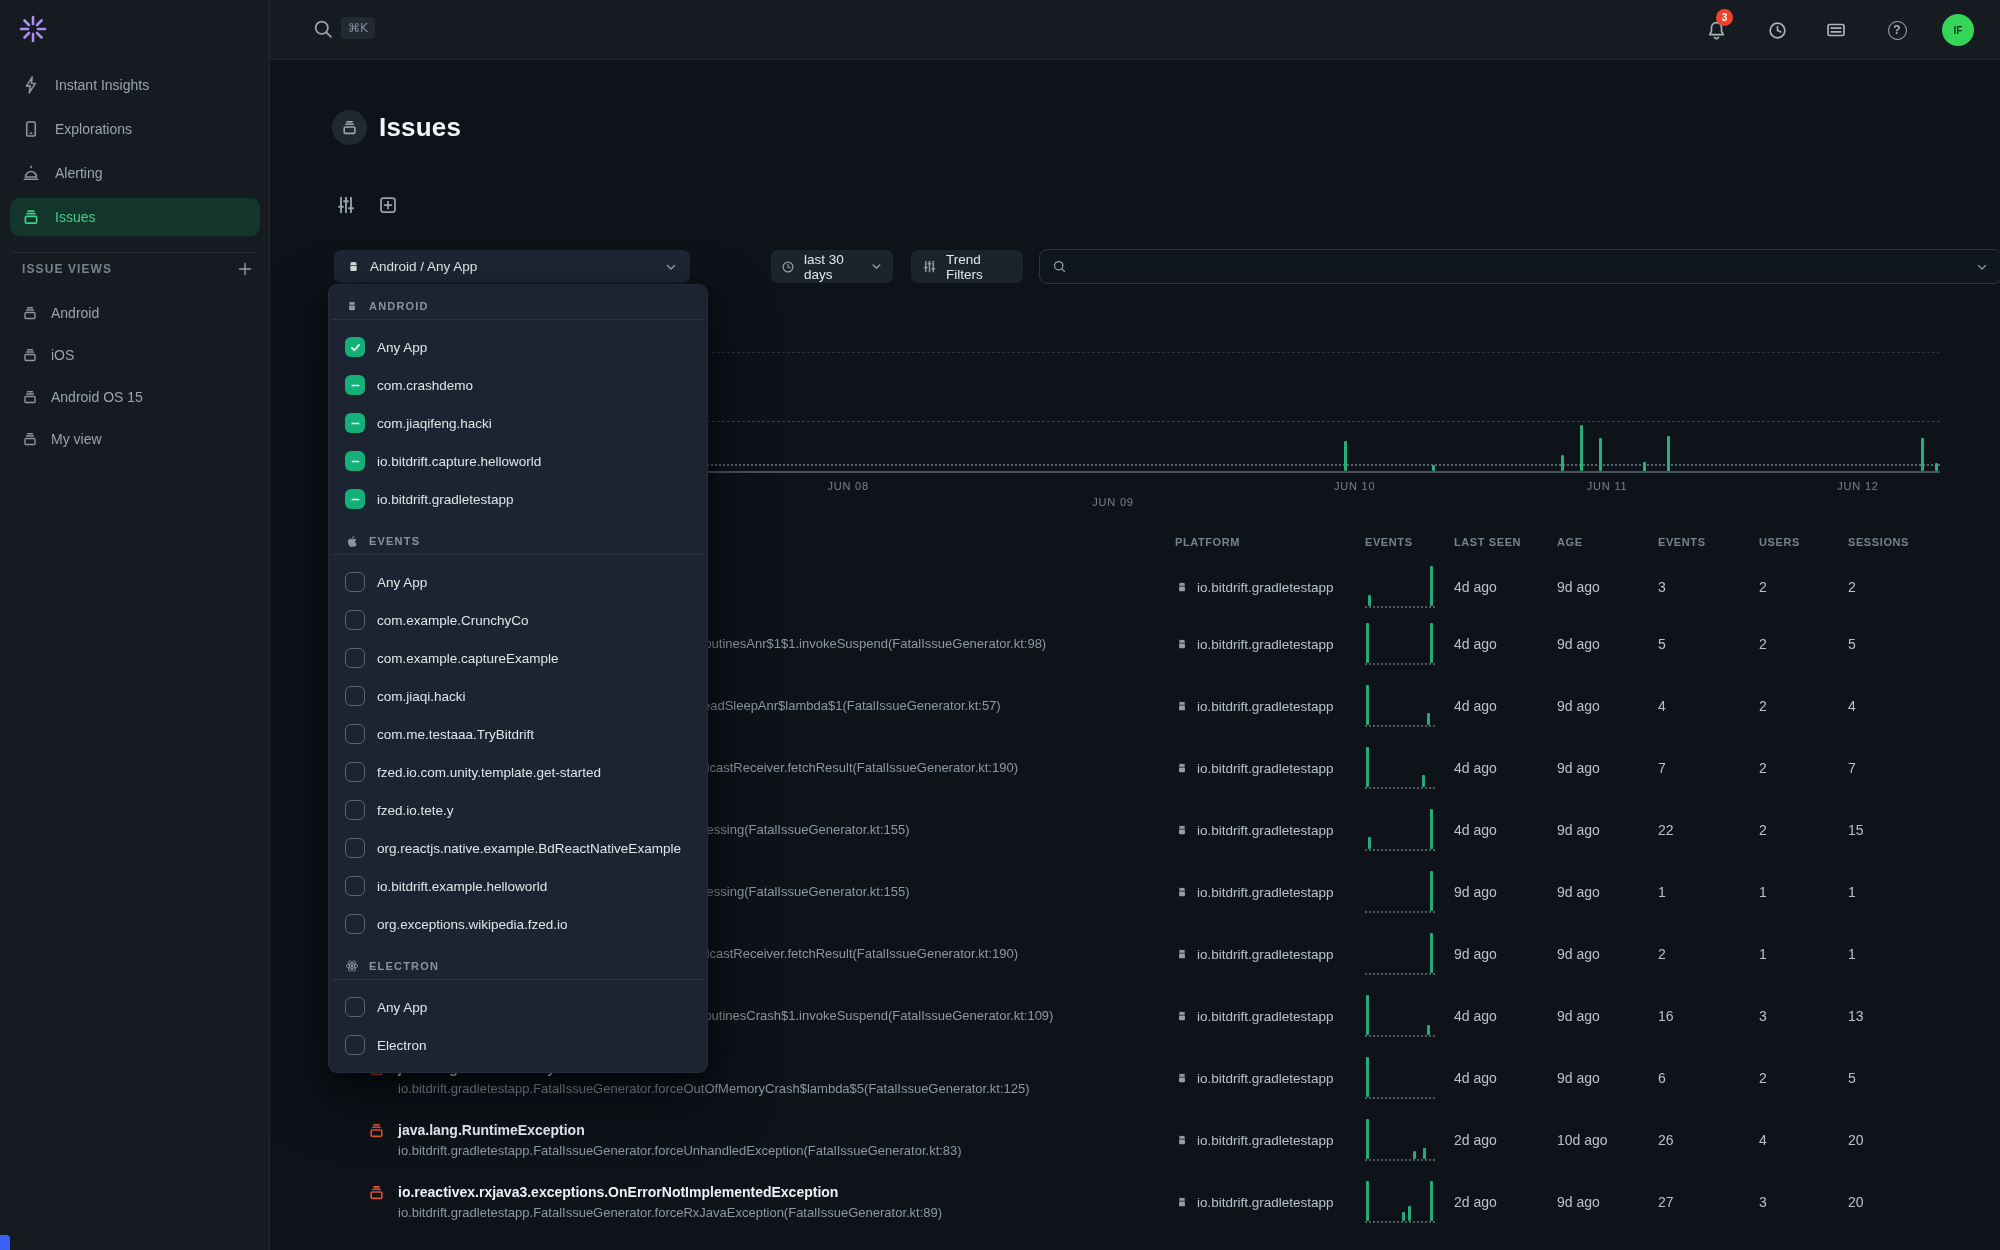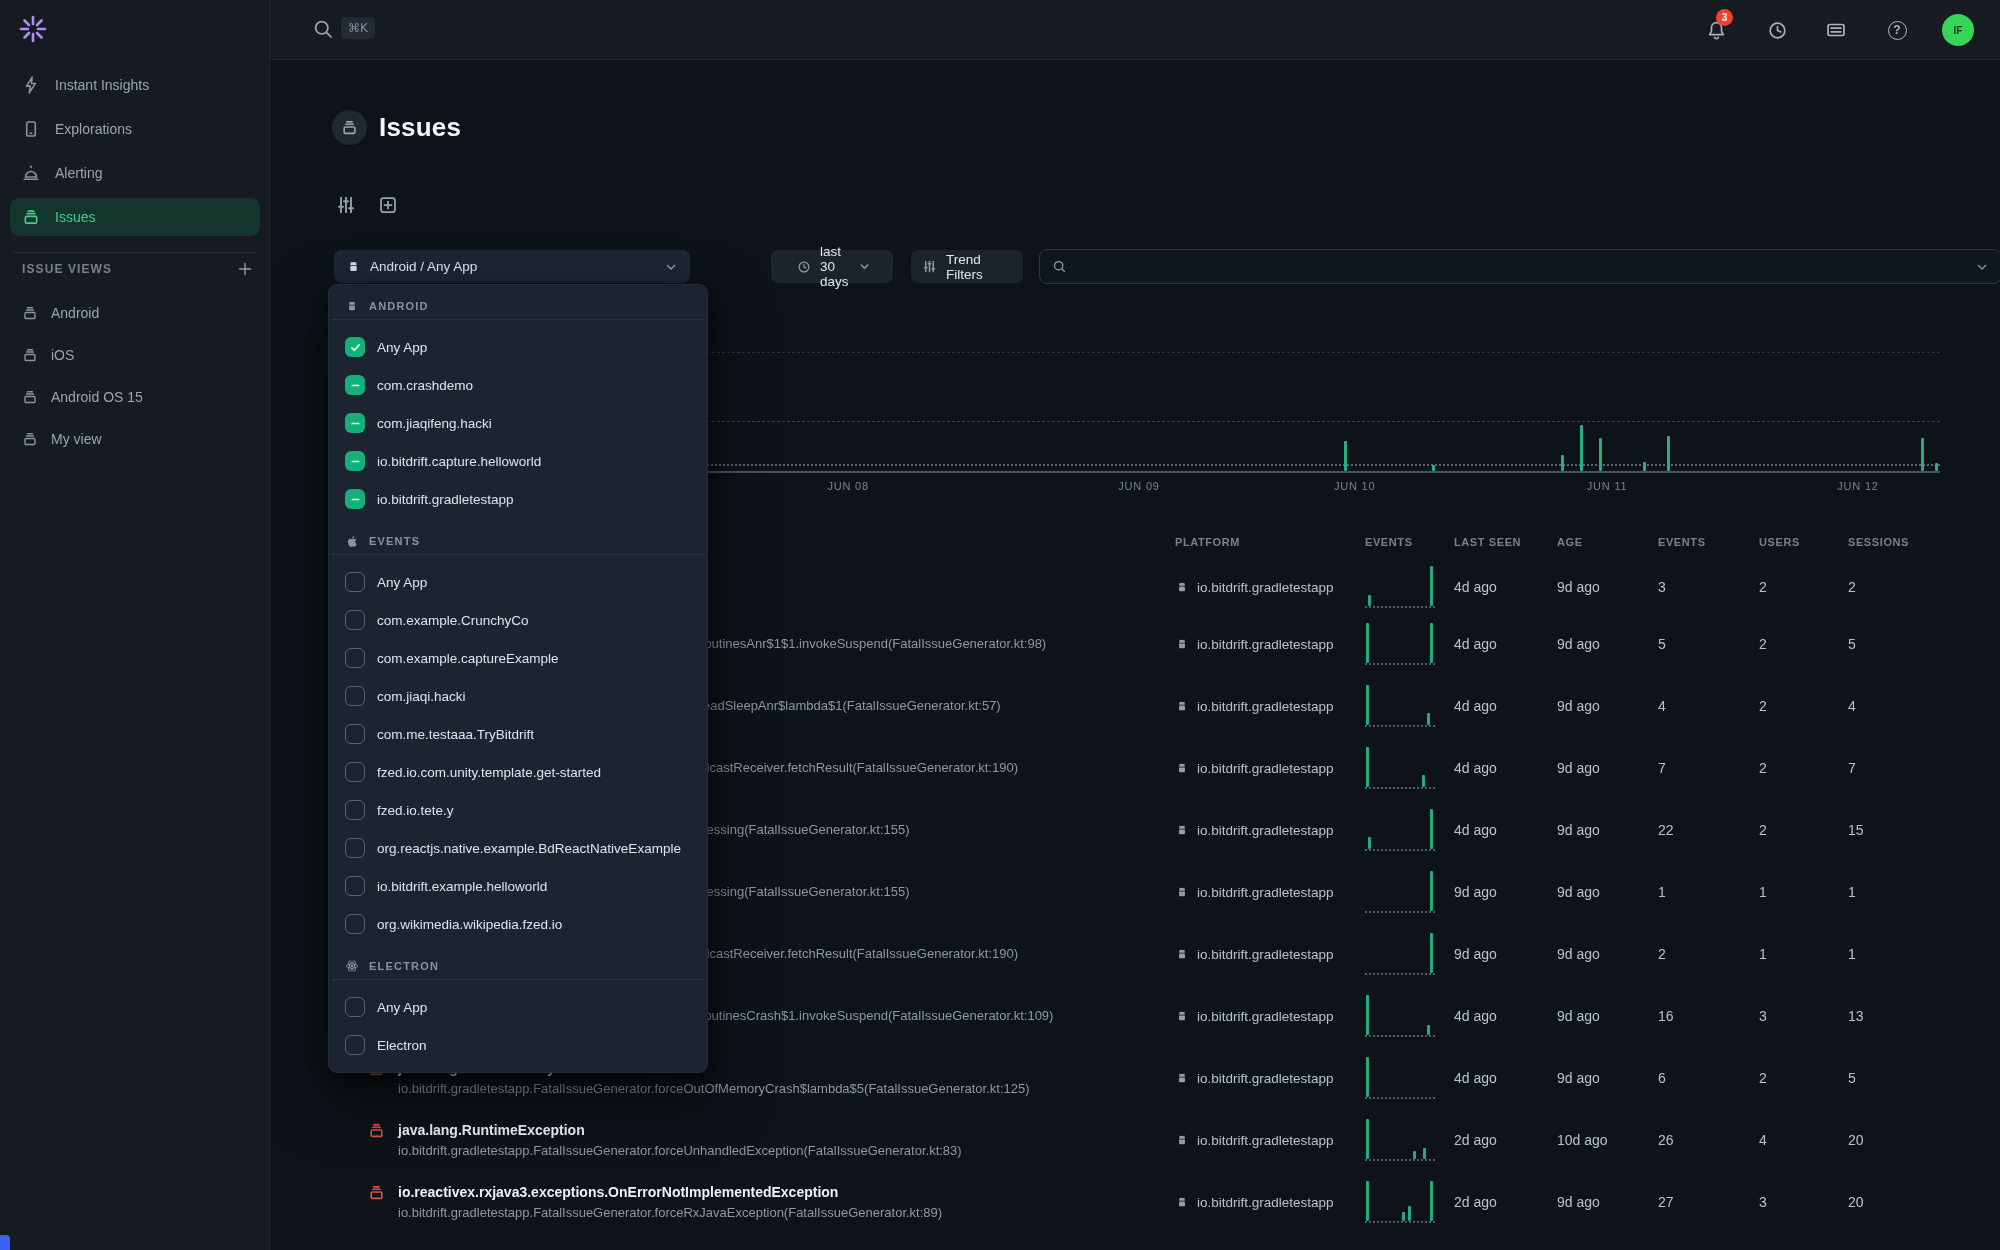--- a/index.html
+++ b/index.html
@@ -39,21 +39,21 @@
 .ph-circ{width:35px;height:35px;border-radius:50%;background:#202931;display:flex;align-items:center;justify-content:center;color:#9aa5ae}
 .page-title{font-size:26px;font-weight:bold;color:#f2f5f8;letter-spacing:.2px}
 .tools{position:absolute;left:66px;top:135px;display:flex;gap:22px;color:#97a2ab}
 .tool-btn{cursor:pointer}
 
 
 .filters{position:absolute;left:62px;top:190px;height:33px;width:1608px;z-index:40}
 .fbtn{position:absolute;height:33px;display:flex;align-items:center;gap:9px;border-radius:7px;font-size:13.5px;color:#e2e8ed;cursor:pointer}
 .f-app{left:2px;width:356px;background:#1d2734;padding:8px 12px}
 .f-app .chev{margin-left:auto}
-.f-date{left:439px;width:122px;background:#1b242d;padding:0 26px}
+.f-date{left:439px;width:122px;background:#1b242d;padding:0 10px}
 .f-trend{left:579px;width:112px;background:#1b242d;padding:0 11px}
 .f-search{position:absolute;left:707px;width:963px;height:35px;top:-1px;border:1px solid #2b3642;border-radius:8px;background:#10161e;display:flex;align-items:center;padding:0 12px;gap:8px}
 .f-search input{flex:1;background:transparent;border:none;outline:none;color:#dfe5ea;font-size:13.5px;font-family:inherit}
 .f-search .chev{color:#8a959f}
 
 
 .chart{position:absolute;left:62px;top:280px;width:1608px;height:220px;z-index:1}
 .gl1{position:absolute;left:0;right:0;top:12px;border-top:1px dashed #2a333c}
 .gl2{position:absolute;left:0;right:0;top:81px;border-top:1px dashed #394450}
 .glb{position:absolute;left:0;right:0;top:124px;border-top:2px dotted #5a6570}
@@ -344,21 +344,21 @@
           <div class="cbar" style="left: 1228.62px; height: 16px; top: 115px;"></div>
           <div class="cbar" style="left: 1247.92px; height: 46px; top: 85px;"></div>
           <div class="cbar" style="left: 1267.21px; height: 33px; top: 98px;"></div>
           <div class="cbar" style="left: 1310.63px; height: 9px; top: 122px;"></div>
           <div class="cbar" style="left: 1334.75px; height: 35px; top: 96px;"></div>
           <div class="cbar" style="left: 1588.81px; height: 33px; top: 98px;"></div>
           <div class="cbar" style="left: 1603.28px; height: 8px; top: 123px;"></div>
         </div>
       <div id="chart-labels">
           <div class="xlab" style="left: 516.168px;">JUN 08</div>
-          <div class="xlab" style="left: 807px;">JUN 09</div>
+          <div class="xlab" style="left: 781px; margin-top: 16px;">JUN 09</div>
           <div class="xlab" style="left: 1022.69px;">JUN 10</div>
           <div class="xlab" style="left: 1275.14px;">JUN 11</div>
           <div class="xlab" style="left: 1525.99px;">JUN 12</div>
         </div>
     </div>
 
     <div class="thead">
       <div></div>
       <div>PLATFORM</div>
       <div>EVENTS</div>
@@ -903,21 +903,21 @@
             <div class="dd-item">
               <span class="cb unchecked"></span>
               <span class="lbl">org.reactjs.native.example.BdReactNativeExample</span>
             </div>
             <div class="dd-item">
               <span class="cb unchecked"></span>
               <span class="lbl">io.bitdrift.example.helloworld</span>
             </div>
             <div class="dd-item">
               <span class="cb unchecked"></span>
-              <span class="lbl">org.wikimedia.wikipedia.fzed.io</span>
+              <span class="lbl">org.exceptions.wikipedia.fzed.io</span>
             </div>
           </div>
         </div>
         <div class="dd-section">
           <div class="dd-head">
             <span>
               <svg width="14" height="14" viewBox="0 0 16 16" fill="none" stroke="currentColor" stroke-width="1">
                 <ellipse cx="8" cy="8" rx="6.5" ry="2.6"></ellipse>
                 <ellipse cx="8" cy="8" rx="6.5" ry="2.6" transform="rotate(60 8 8)"></ellipse>
                 <ellipse cx="8" cy="8" rx="6.5" ry="2.6" transform="rotate(120 8 8)"></ellipse>

